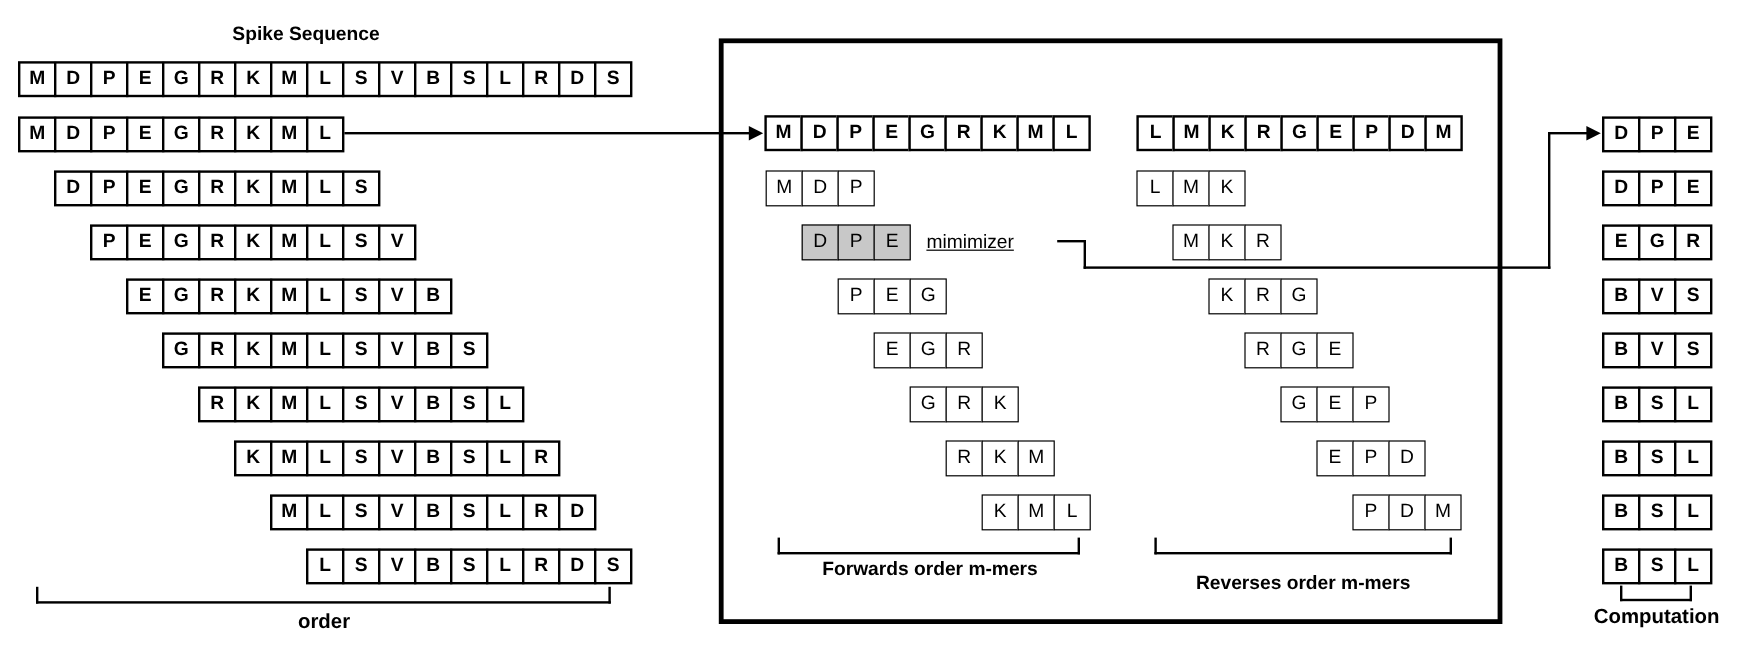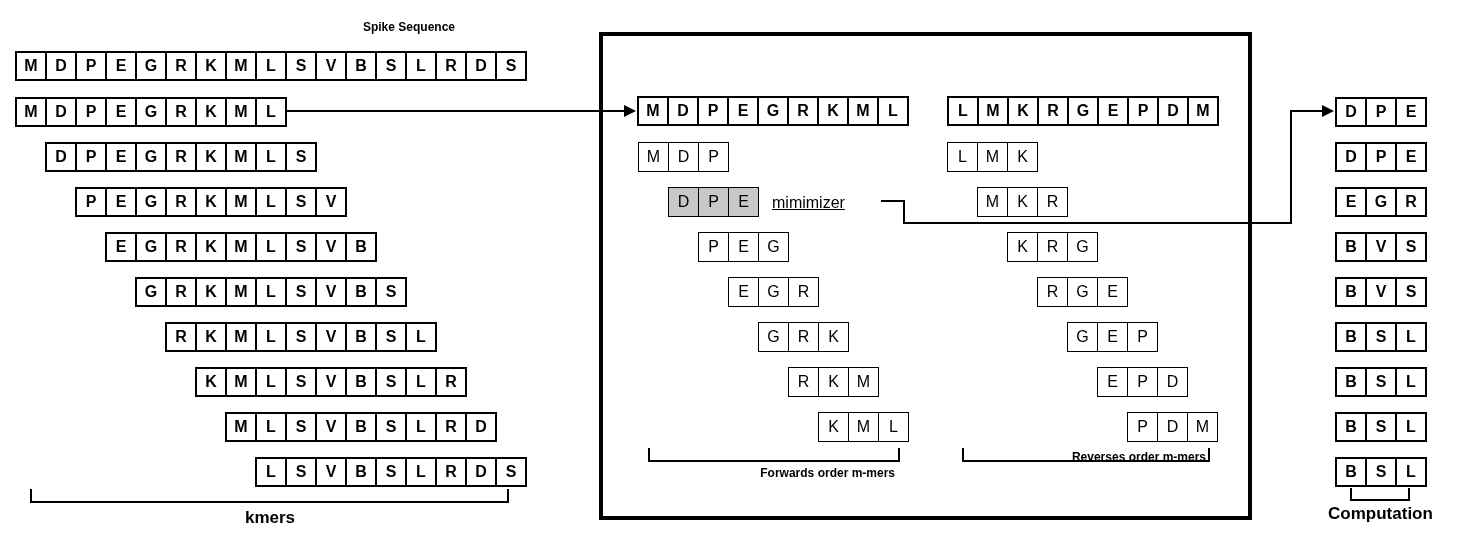--- a/index.html
+++ b/index.html
@@ -1,21 +1,21 @@
 <!DOCTYPE html>
 <html><head>
 <meta charset="utf-8">
 <style>
   html,body{margin:0;padding:0;background:#ffffff;}
   .canvas{
     position:relative;width:1457px;height:553px;background:#ffffff;
     font-family:"Liberation Sans",sans-serif;color:#000;overflow:hidden;
   }
   .abs{position:absolute;}
-  .title{font-weight:bold;font-size:12px;text-align:right;white-space:nowrap;}
+  .title{font-weight:bold;font-size:16px;text-align:center;white-space:nowrap;}
   .big-title{font-weight:bold;font-size:17px;text-align:center;white-space:nowrap;}
   .cellrow{position:absolute;display:inline-flex;}
   .cell{
     box-sizing:border-box;width:32px;height:30px;margin-left:-2px;
     border:2px solid #000;background:#fff;
     display:flex;align-items:center;justify-content:center;
     font-size:16px;font-weight:bold;
   }
   .cell:first-child{margin-left:0;}
   .mmer .cell{
@@ -161,21 +161,21 @@
       <span class="cell">V</span>
       <span class="cell">B</span>
       <span class="cell">S</span>
       <span class="cell">L</span>
       <span class="cell">R</span>
       <span class="cell">D</span>
       <span class="cell">S</span>
     </div>
 
   <div class="bracket-down" style="left:30px;top:489px;width:479px;height:14px;"></div>
-  <div class="abs big-title" style="left:170px;top:508px;width:200px;">kmers</div>
+  <div class="abs big-title" style="left:170px;top:508px;width:200px;">order</div>
 
   <div class="hline" style="left:287px;top:110px;width:339px;"></div>
   <div class="arrowhead" style="left:624px;top:105px;"></div>
 
   <div class="outer-box"></div>
 
 
   <div class="cellrow" style="left:637px;top:96px;">
       <span class="cell">M</span>
       <span class="cell">D</span>
@@ -277,21 +277,21 @@
   <div class="vline" style="left:903px;top:200px;height:24px;"></div>
   <div class="hline" style="left:903px;top:222px;width:389px;"></div>
   <div class="vline" style="left:1290px;top:110px;height:114px;"></div>
   <div class="hline" style="left:1290px;top:110px;width:34px;"></div>
   <div class="arrowhead" style="left:1322px;top:105px;"></div>
 
   <div class="bracket-down" style="left:648px;top:448px;width:252px;height:14px;"></div>
   <div class="abs title" style="left:655px;top:466px;width:240px;">Forwards order m-mers</div>
 
   <div class="bracket-down" style="left:962px;top:448px;width:248px;height:14px;"></div>
-  <div class="abs title" style="left:966px;top:450px;width:240px;">Reverses order m-mers</div>
+  <div class="abs title" style="left:966px;top:478px;width:240px;">Reverses order m-mers</div>
 
   <div class="cellrow" style="left:1335px;top:97px;">
       <span class="cell">D</span>
       <span class="cell">P</span>
       <span class="cell">E</span>
     </div>
   <div class="cellrow" style="left:1335px;top:142px;">
       <span class="cell">D</span>
       <span class="cell">P</span>
       <span class="cell">E</span>

